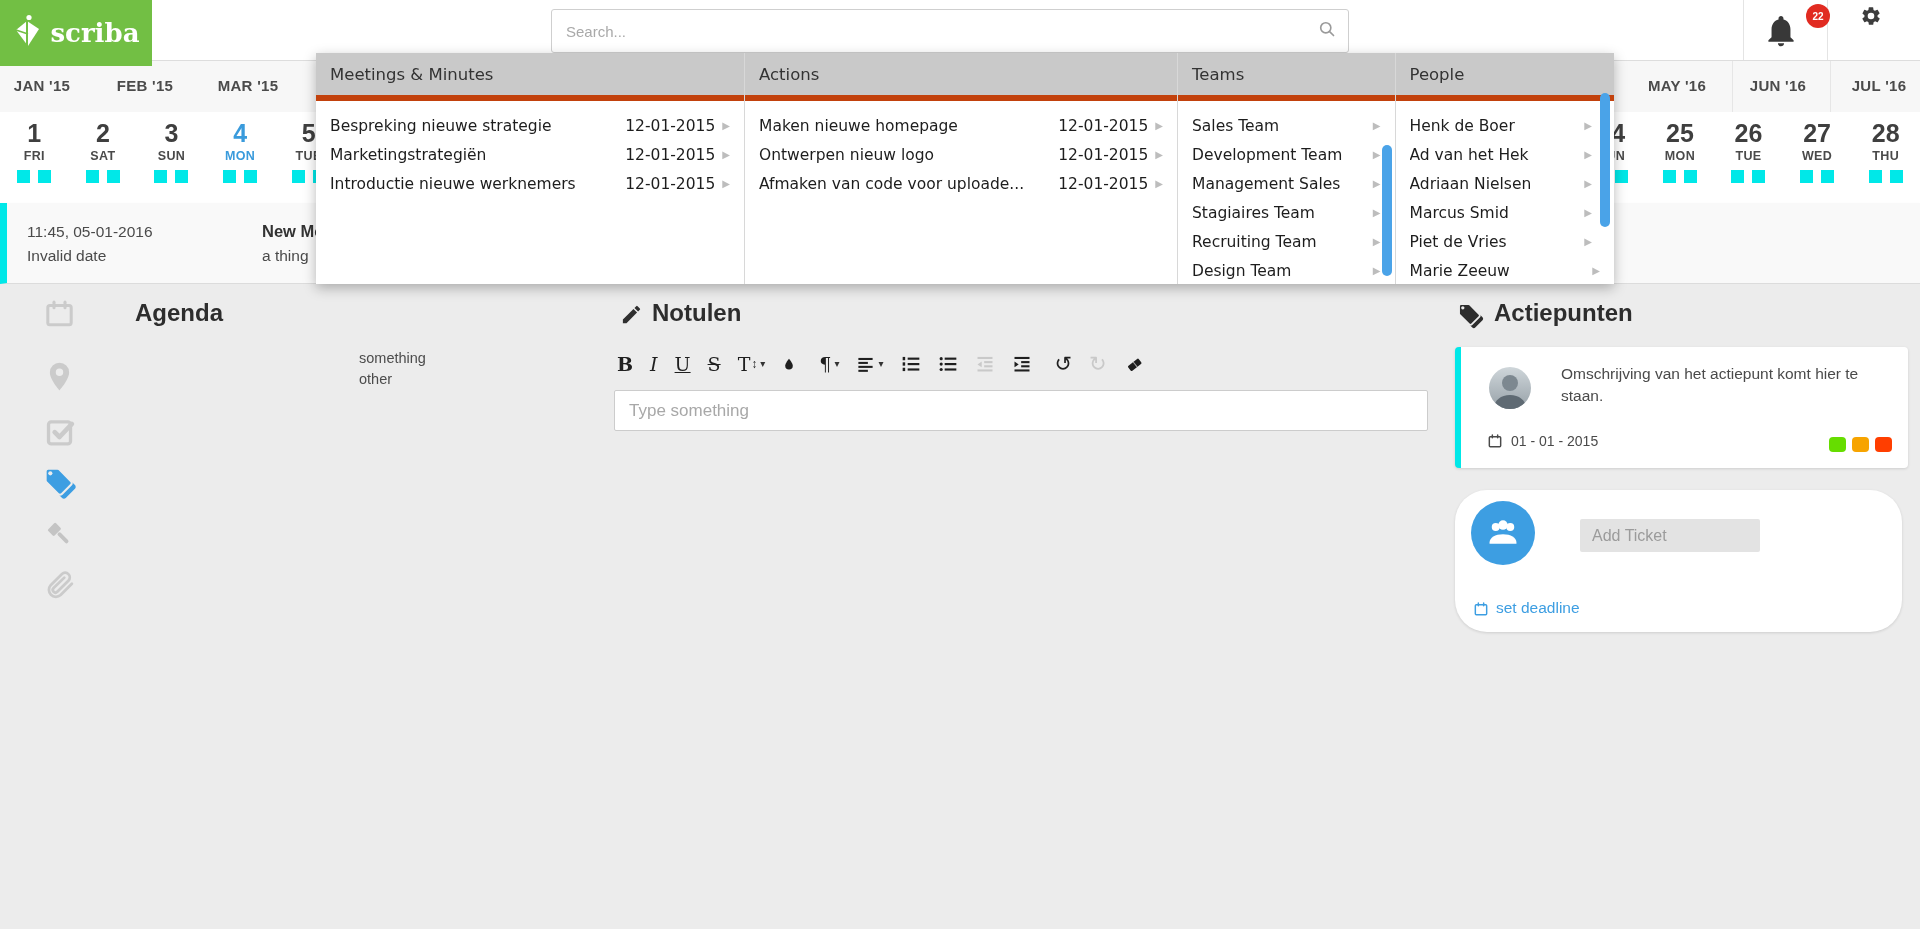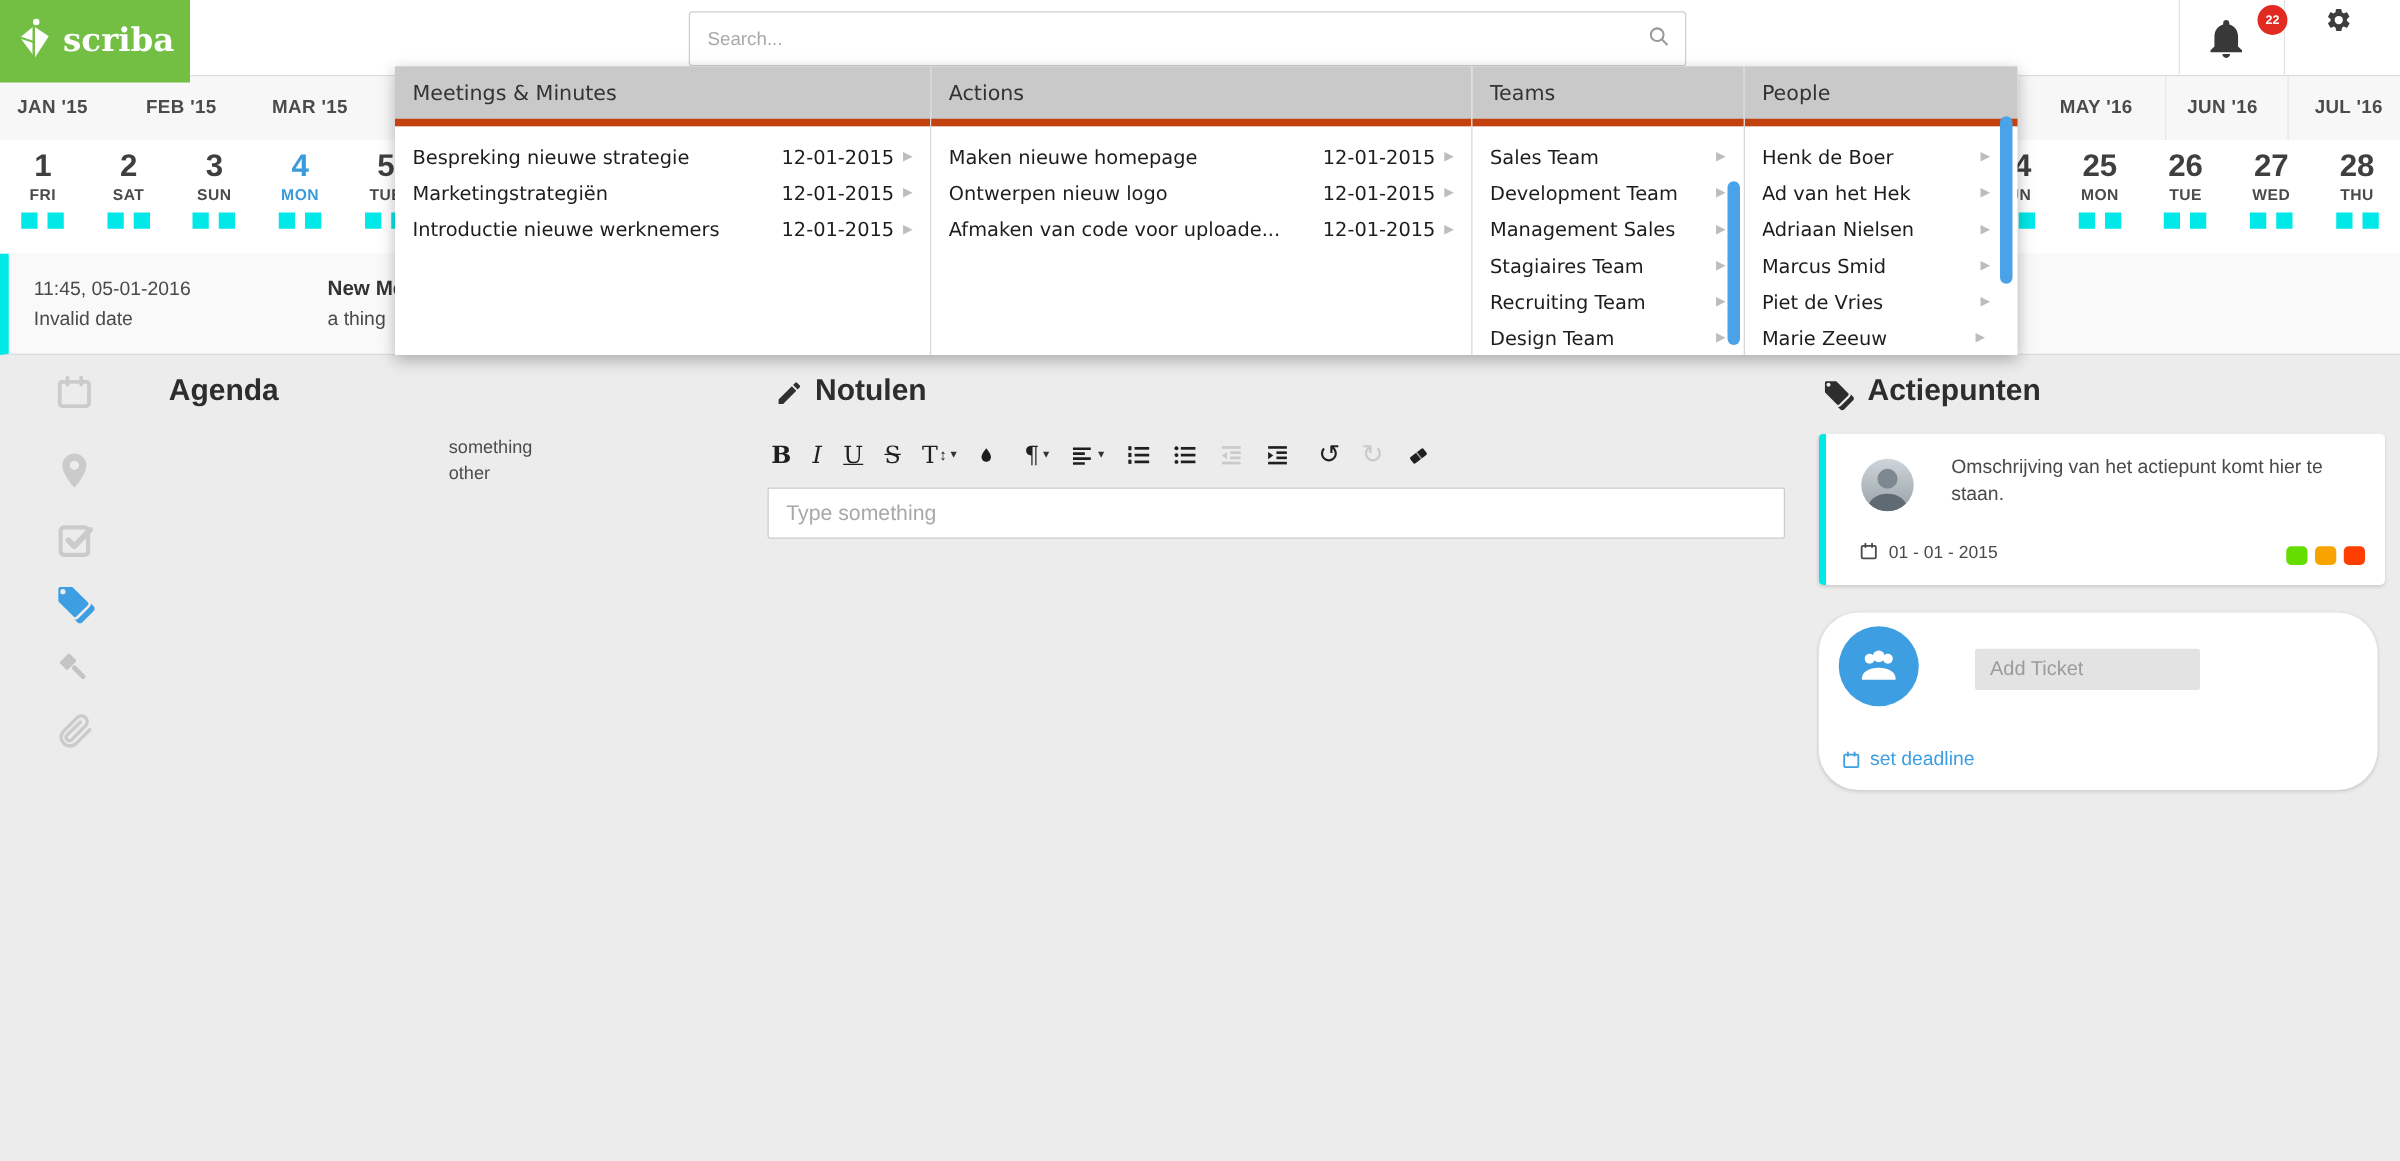--- a/index.html
+++ b/index.html
@@ -85,21 +85,21 @@
   .card-date{position:absolute;left:26px;top:86px;display:flex;align-items:center;gap:8px;
         font-size:14px;color:#4a4a4a;}
   .status-row{position:absolute;right:16px;top:90px;display:flex;gap:6px;}
   .status-sq{width:17px;height:15px;border-radius:4px;cursor:pointer;}
   .blue-circle{position:absolute;left:16px;top:11px;width:64px;height:64px;border-radius:50%;
         background:#3d9ee2;display:flex;align-items:center;justify-content:center;}
   #ticket-input{position:absolute;left:125px;top:29px;width:180px;height:33px;border:none;outline:none;
         background:#e3e3e3;border-radius:2px;font-size:16px;color:#666;padding:0 12px;
         box-sizing:border-box;font-family:"Liberation Sans",sans-serif;}
   #ticket-input::placeholder{color:#9b9b9b;}
-  .deadline{position:absolute;left:18px;top:109px;display:flex;align-items:center;gap:7px;
+  .deadline{position:absolute;left:18px;top:109px;display:flex;align-items:flex-end;gap:7px;
         color:#3d9ee2;font-size:15.5px;cursor:pointer;}
 </style>
 </head>
 <body>
 
 <div id="app">
 
   <div id="header">
     <div id="search-wrap">
       <input id="search-input" type="text" placeholder="Search..." style="">
@@ -522,21 +522,21 @@
             <span class="mm-arrow">▶</span>
           </div>
         <div class="mm-row" style="padding-right:22px">
             <span class="mm-label">Marcus Smid</span>
             <span class="mm-arrow">▶</span>
           </div>
         <div class="mm-row" style="padding-right:22px">
             <span class="mm-label">Piet de Vries</span>
             <span class="mm-arrow">▶</span>
           </div>
-        <div class="mm-row" style="padding-right:26px">
+        <div class="mm-row" style="padding-right:14px">
             <span class="mm-label">Marie Zeeuw</span>
             <span class="mm-arrow">▶</span>
           </div>
       </div>
     </div>
     <div class="mm-sb" style="left:1066px;top:92px;height:131px"></div>
     <div class="mm-sb" style="left:1284px;top:40px;height:134px"></div>
   </div>
 
 </div>

